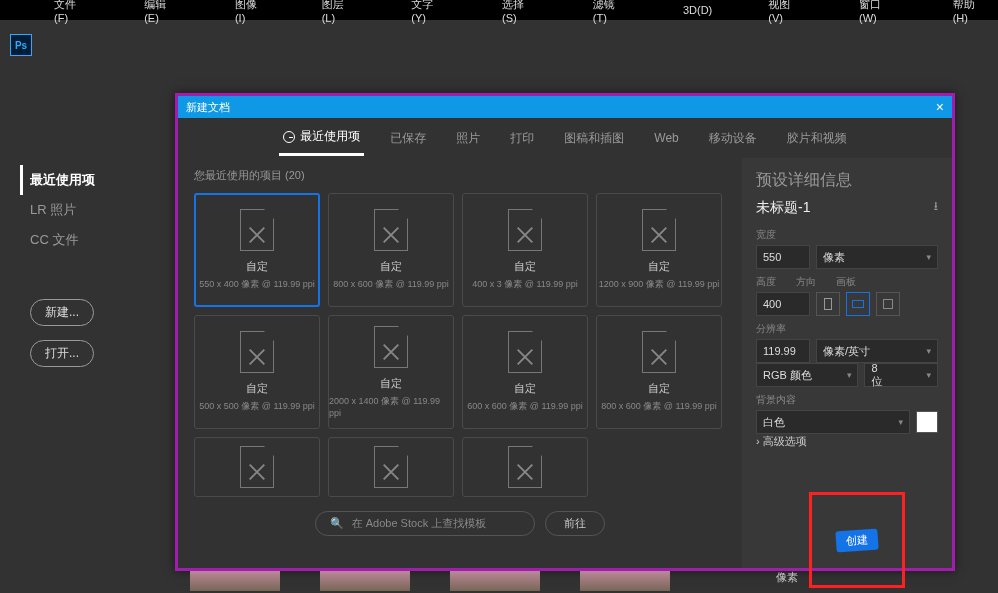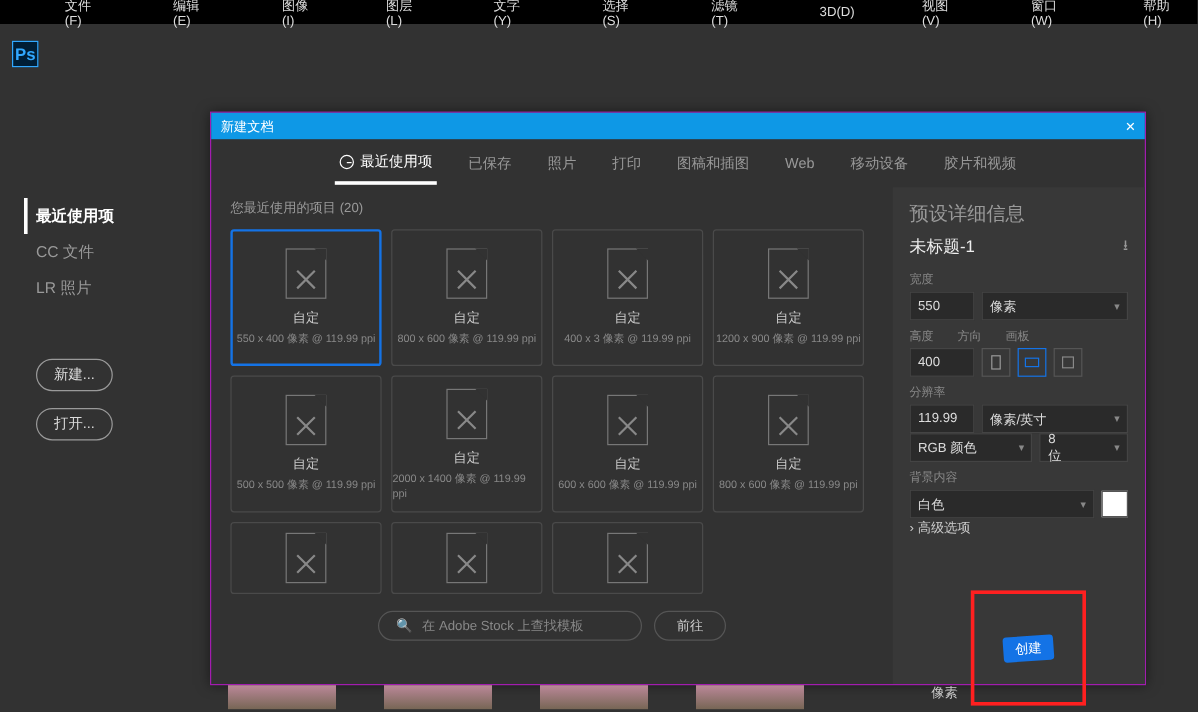--- a/index.html
+++ b/index.html
@@ -1,26 +1,26 @@
 <!DOCTYPE html>
 <html><head>
 <meta charset="utf-8">
 <style>
 * { margin: 0; padding: 0; box-sizing: border-box; font-family: -apple-system, "Segoe UI", Arial, sans-serif; }
 body { width: 998px; height: 593px; background: #323232; color: #ccc; overflow: hidden; position: relative; }
 .menubar { height: 20px; background: #000; display: flex; align-items: center; padding: 0 4px; font-size: 11px; gap: 0; }
 .menubar .mi { padding: 0 6px; cursor: pointer; color: #ddd; margin-left: 44px; }
 .topbar { height: 50px; display: flex; align-items: center; padding-left: 10px; }
-.ps-logo { width: 22px; height: 22px; background: #001e36; border: 1px solid #31a8ff; color: #31a8ff; font-weight: bold; font-size: 14px; display: flex; align-items: center; justify-content: center; }
+.ps-logo { width: 22px; height: 22px; background: #001e36; border: 1px solid #31a8ff; color: #31a8ff; font-weight: bold; font-size: 10px; display: flex; align-items: center; justify-content: center; }
 .leftcol { width: 175px; padding: 10px 0 0 30px; }
 .sidebar { margin-top: 85px; }
 .sidebar-item { font-size: 13px; padding: 6px 0; color: #9a9a9a; cursor: pointer; }
 .sidebar-item.active { color: #fff; font-weight: bold; border-left: 3px solid #fff; padding-left: 7px; margin-left: -10px; }
 .pill { border: 1px solid #9a9a9a; border-radius: 14px; color: #ddd; font-size: 12px; padding: 4px 14px; display: inline-block; margin-top: 14px; cursor: pointer; }
-.modal { position: absolute; left: 175px; top: 93px; width: 780px; height: 478px; background: #323232; box-shadow: 0 0 10px rgba(0,0,0,0.5); border: 1px solid #a21caf; }
+.modal { position: absolute; left: 175px; top: 93px; width: 780px; height: 478px; background: #323232; box-shadow: 0 0 10px rgba(0,0,0,0.5); border: 3px solid #a21caf; }
 .modal-titlebar { height: 22px; background: #0e98e6; color: #fff; font-size: 11px; display: flex; align-items: center; justify-content: space-between; padding: 0 8px; }
 .modal-close { cursor: pointer; font-size: 14px; }
 .modal-tabs { height: 40px; display: flex; align-items: center; justify-content: center; gap: 22px; font-size: 12px; color: #999; }
 .tab { padding: 8px 4px; cursor: pointer; display: flex; align-items: center; gap: 5px; }
 .tab.active { color: #fff; border-bottom: 3px solid #fff; }
 .clock-icon { width: 12px; height: 12px; border: 1.5px solid currentColor; border-radius: 50%; position: relative; display:inline-block; }
 .clock-icon::after { content: ""; position: absolute; width: 4px; height: 1px; background: currentColor; top: 5px; left: 5px; }
 .modal-body { display: flex; height: calc(100% - 62px); }
 .presets-area { flex: 1; padding: 10px 16px; overflow-y: auto; }
 .sub-head { font-size: 11px; color: #999; margin-bottom: 10px; }
@@ -76,22 +76,22 @@
   <span class="mi">帮助(H)</span>
 </div>
 
 <div class="topbar">
   <div class="ps-logo">Ps</div>
 </div>
 
 <div class="leftcol">
   <div class="sidebar">
     <div class="sidebar-item active">最近使用项</div>
+    <div class="sidebar-item">LR 照片</div>
     <div class="sidebar-item">CC 文件</div>
-    <div class="sidebar-item">LR 照片</div>
   </div>
   <div style="margin-top:30px;">
     <div class="pill">新建...</div><br>
     <div class="pill">打开...</div>
   </div>
 </div>
 
 <div class="modal">
   <div class="modal-titlebar">
     <span>新建文档</span>

